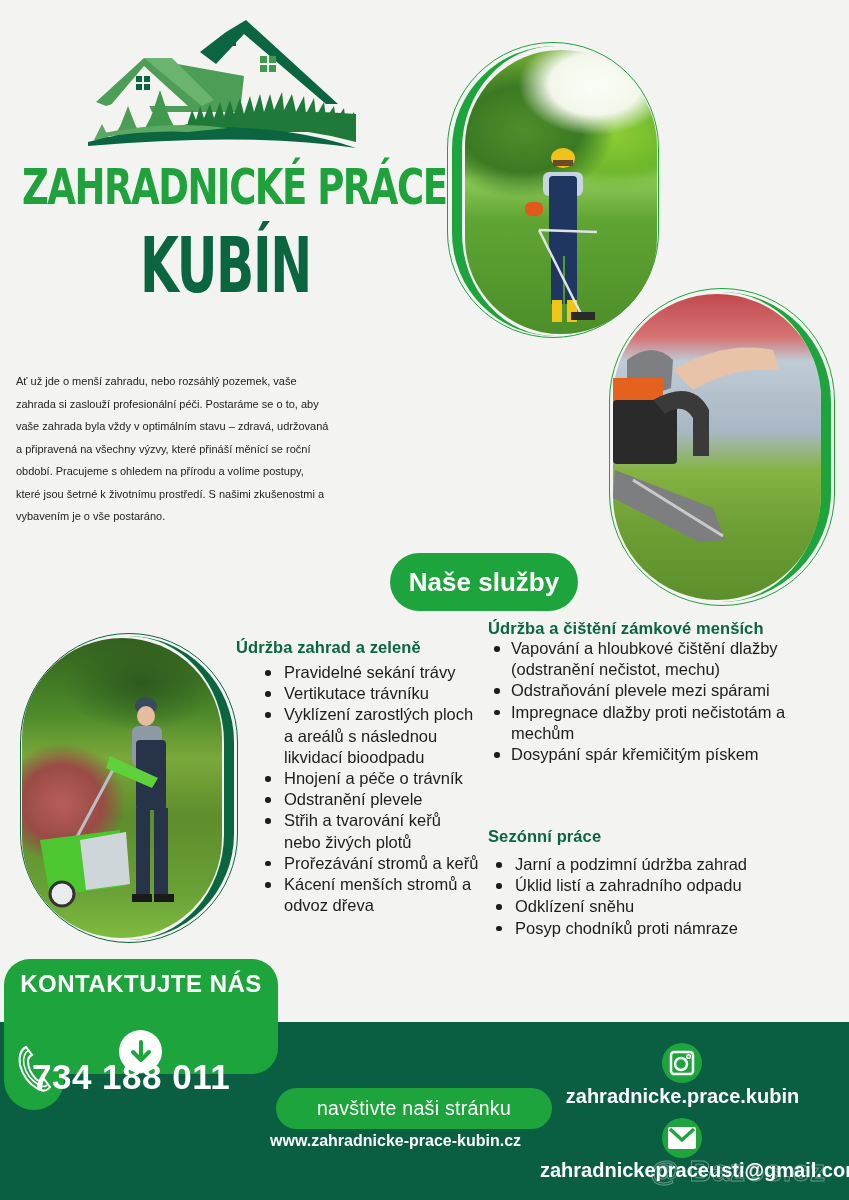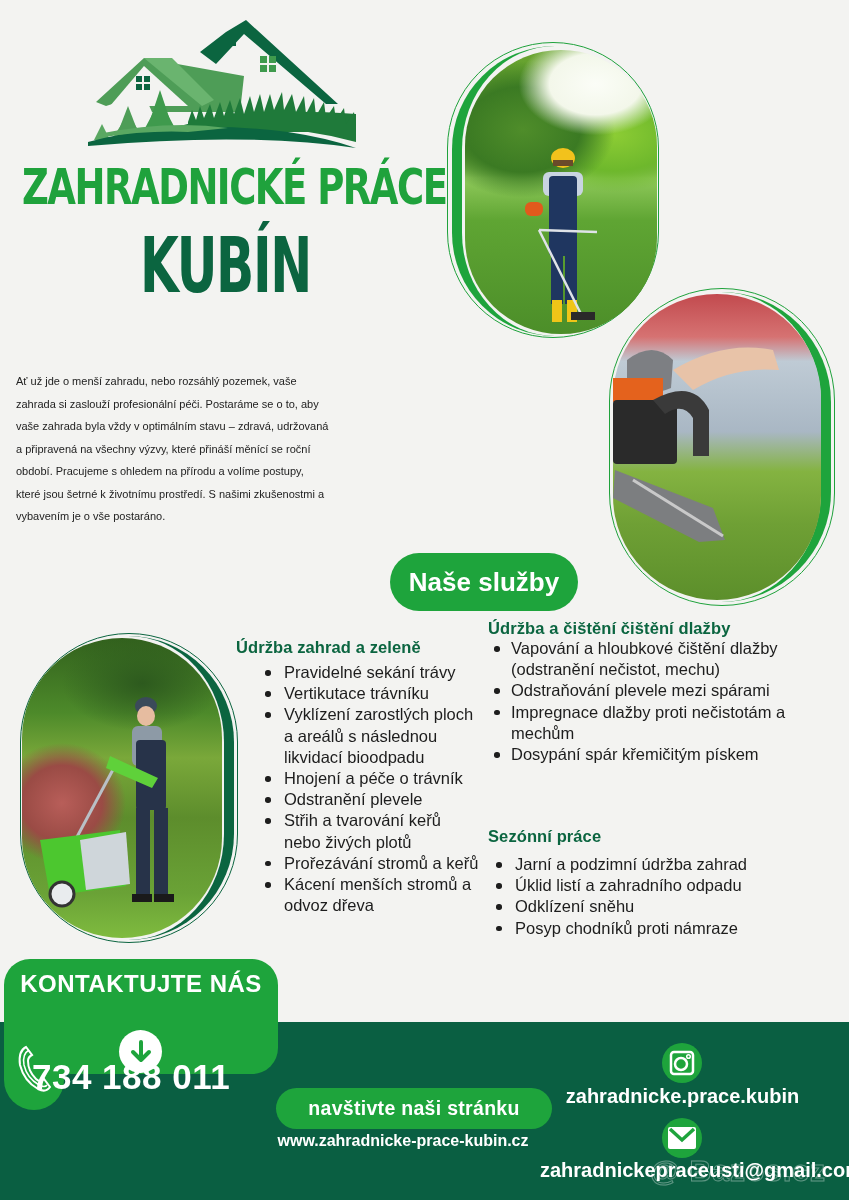--- a/index.html
+++ b/index.html
@@ -124,26 +124,26 @@
   }
   .phone-icon { left: 14px; top: 1043px; width: 40px; height: 52px; }
   .phone-number {
     left: 32px; top: 1057px; color: #fff; font-weight: bold;
     font-size: 35px; letter-spacing: 0.5px;
   }
 
   .visit-pill {
     left: 276px; top: 1088px; width: 276px; height: 41px;
     background: #1ea43c; border-radius: 21px;
-    color: #fff; font-weight: bold; font-size: 19.5px;
+    color: #fff; font-weight: normal; font-size: 19.5px;
     display: flex; align-items: center; justify-content: center;
     letter-spacing: 0.3px;
   }
   .website {
-    left: 253px; top: 1132px; width: 300px; text-align: center;
+    left: 270px; top: 1132px; width: 300px; 
     color: #fff; font-weight: bold; font-size: 16px; white-space: nowrap;
   }
 
   .ig-badge, .mail-badge {
     width: 40px; height: 40px; border-radius: 50%; background: #1ea43c;
     display: flex; align-items: center; justify-content: center;
   }
   .ig-badge { left: 662px; top: 1043px; }
   .mail-badge { left: 662px; top: 1118px; }
   .ig-handle {
@@ -264,21 +264,21 @@
     <li>Vyklízení zarostlých ploch a areálů s následnou likvidací bioodpadu</li>
     <li>Hnojení a péče o trávník</li>
     <li>Odstranění plevele</li>
     <li>Střih a tvarování keřů nebo živých plotů</li>
     <li>Prořezávání stromů a keřů</li>
     <li>Kácení menších stromů a odvoz dřeva</li>
   </ul>
 </div>
 
 <div class="abs svc-col col-right">
-  <h3>Údržba a čištění čištění dlažby</h3>
+  <h3>Údržba a čištění zámkové menších</h3>
   <ul>
     <li>Vapování a hloubkové čištění dlažby (odstranění nečistot, mechu)</li>
     <li>Odstraňování plevele mezi spárami</li>
     <li>Impregnace dlažby proti nečistotám a mechům</li>
     <li>Dosypání spár křemičitým pískem</li>
   </ul>
 </div>
 
 <div class="abs svc-col seasonal">
   <h3>Sezónní práce</h3>

